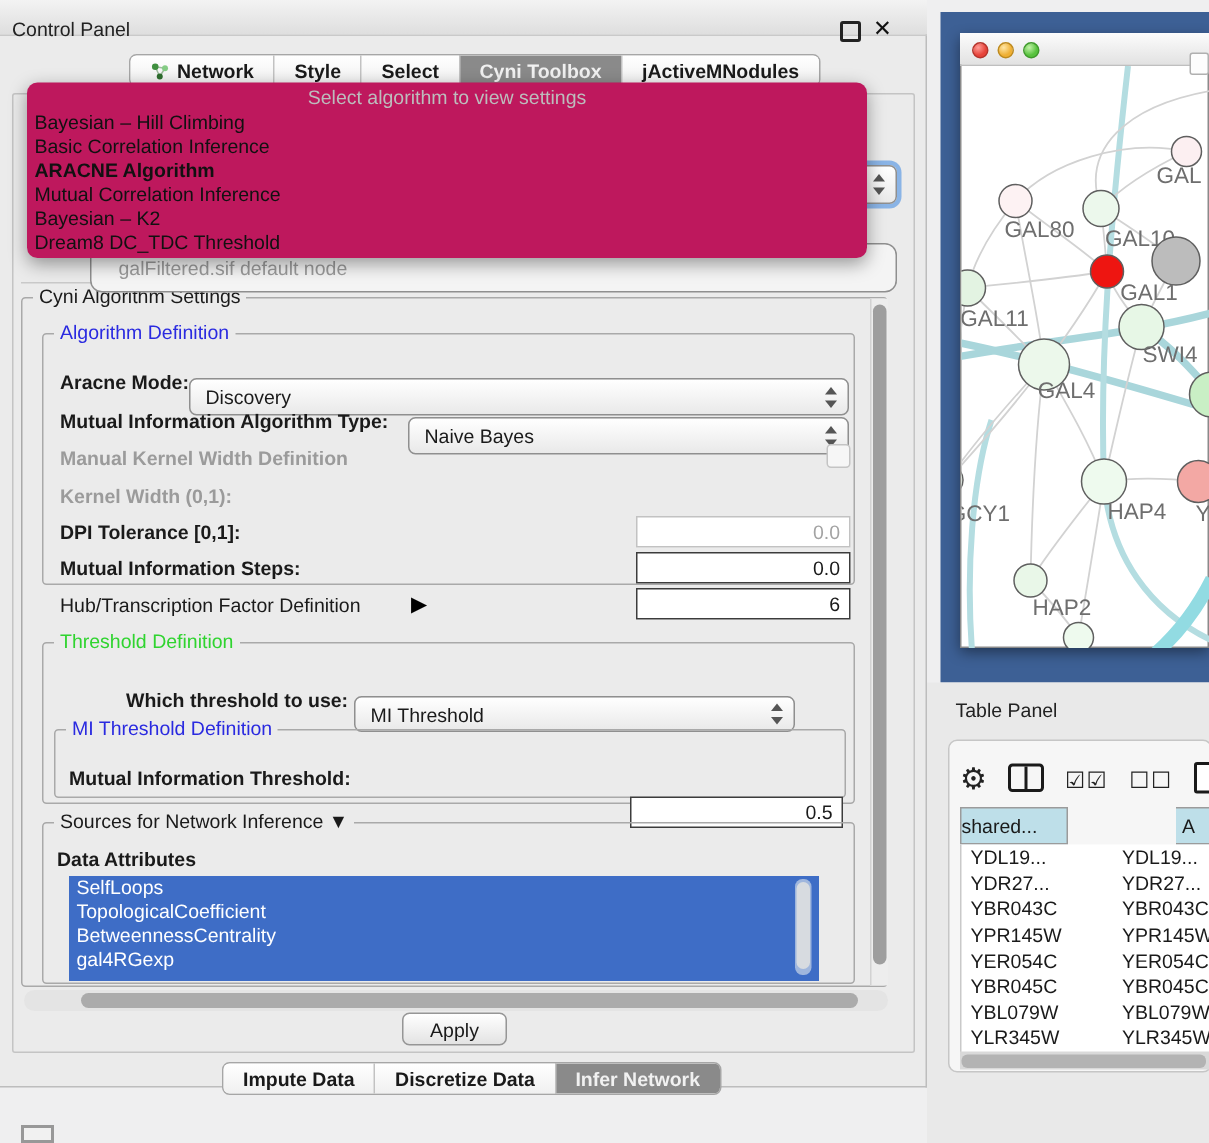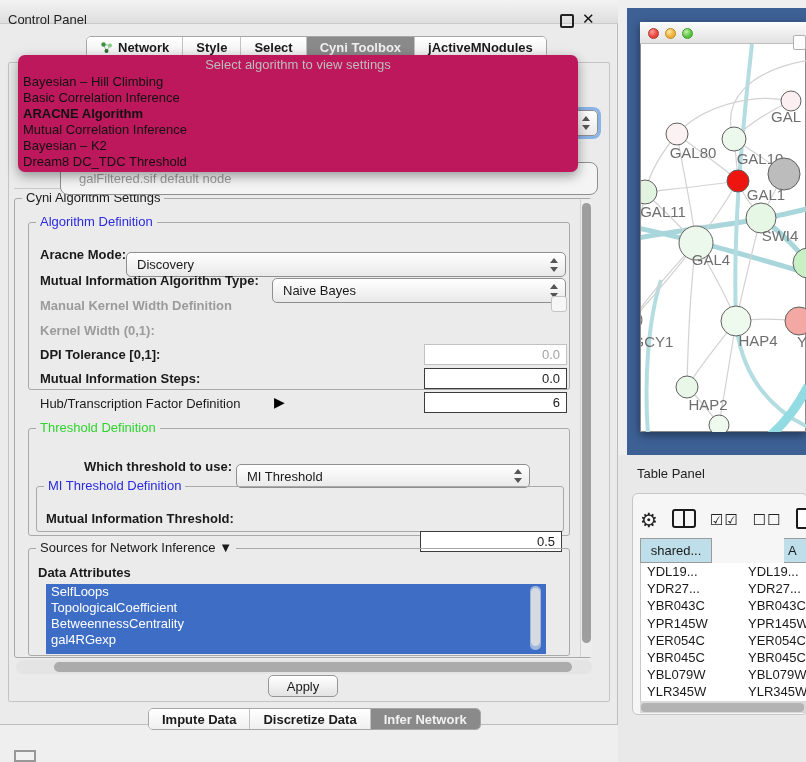--- a/index.html
+++ b/index.html
@@ -102,21 +102,21 @@
   #tp-title{left:637px;top:466px;color:#222;}
   #tp-card{left:632px;top:493px;width:176px;height:222px;background:#f6f6f6;border:1px solid #c6c6c6;border-radius:6px;box-sizing:border-box;}
   #tp-toolbar{left:640px;top:505px;width:166px;height:30px;display:flex;align-items:center;gap:14px;}
   .glyph{font-size:20px;color:#222;line-height:1;}
   .checks{font-size:15px;letter-spacing:1px;}
   .split-icon{display:inline-block;width:24px;height:19px;border:2px solid #1a1a1a;border-radius:3px;position:relative;box-sizing:border-box;}
   .split-icon:before{content:"";position:absolute;left:9px;top:0;width:2px;height:100%;background:#1a1a1a;}
   .file-icon{display:inline-block;width:15px;height:21px;border:2px solid #1a1a1a;border-radius:2px;box-sizing:border-box;background:#fff;}
 
   #t-head{left:640px;top:538px;width:166px;height:25px;display:flex;}
-  .hcell{border:1px solid #9b9b9b;border-left:none;box-sizing:border-box;text-align:center;line-height:23px;overflow:hidden;white-space:nowrap;flex:none;}
+  .hcell{border:1px solid #9b9b9b;border-left:none;box-sizing:border-box;text-align:left;line-height:23px;overflow:hidden;white-space:nowrap;flex:none;}
   .hcell.c1{border-left:1px solid #9b9b9b;width:72px;background:#bedfe9;}
   .hcell.c2{width:72px;background:#e9e9e9;margin-top:41px;}
   .hcell.c3{width:24px;background:#bedfe9;text-align:left;padding-left:4px;}
   #t-body{left:640px;top:563px;width:166px;height:139px;background:#ffffff;overflow:hidden;border-left:1px solid #c9c9c9;box-sizing:border-box;}
   .trow{display:flex;height:17.2px;line-height:17px;gap:31px;}
   .tcell{flex:none;overflow:hidden;white-space:nowrap;}
   .tcell.c1{width:72px;padding-left:6px;box-sizing:border-box;}
   .tcell.c2{width:72px;padding-left:4px;box-sizing:border-box;}
   .tcell.c3{width:22px;}
   #tp-hscroll{left:640px;top:701px;width:166px;height:12px;background:#d9d9d9;}

